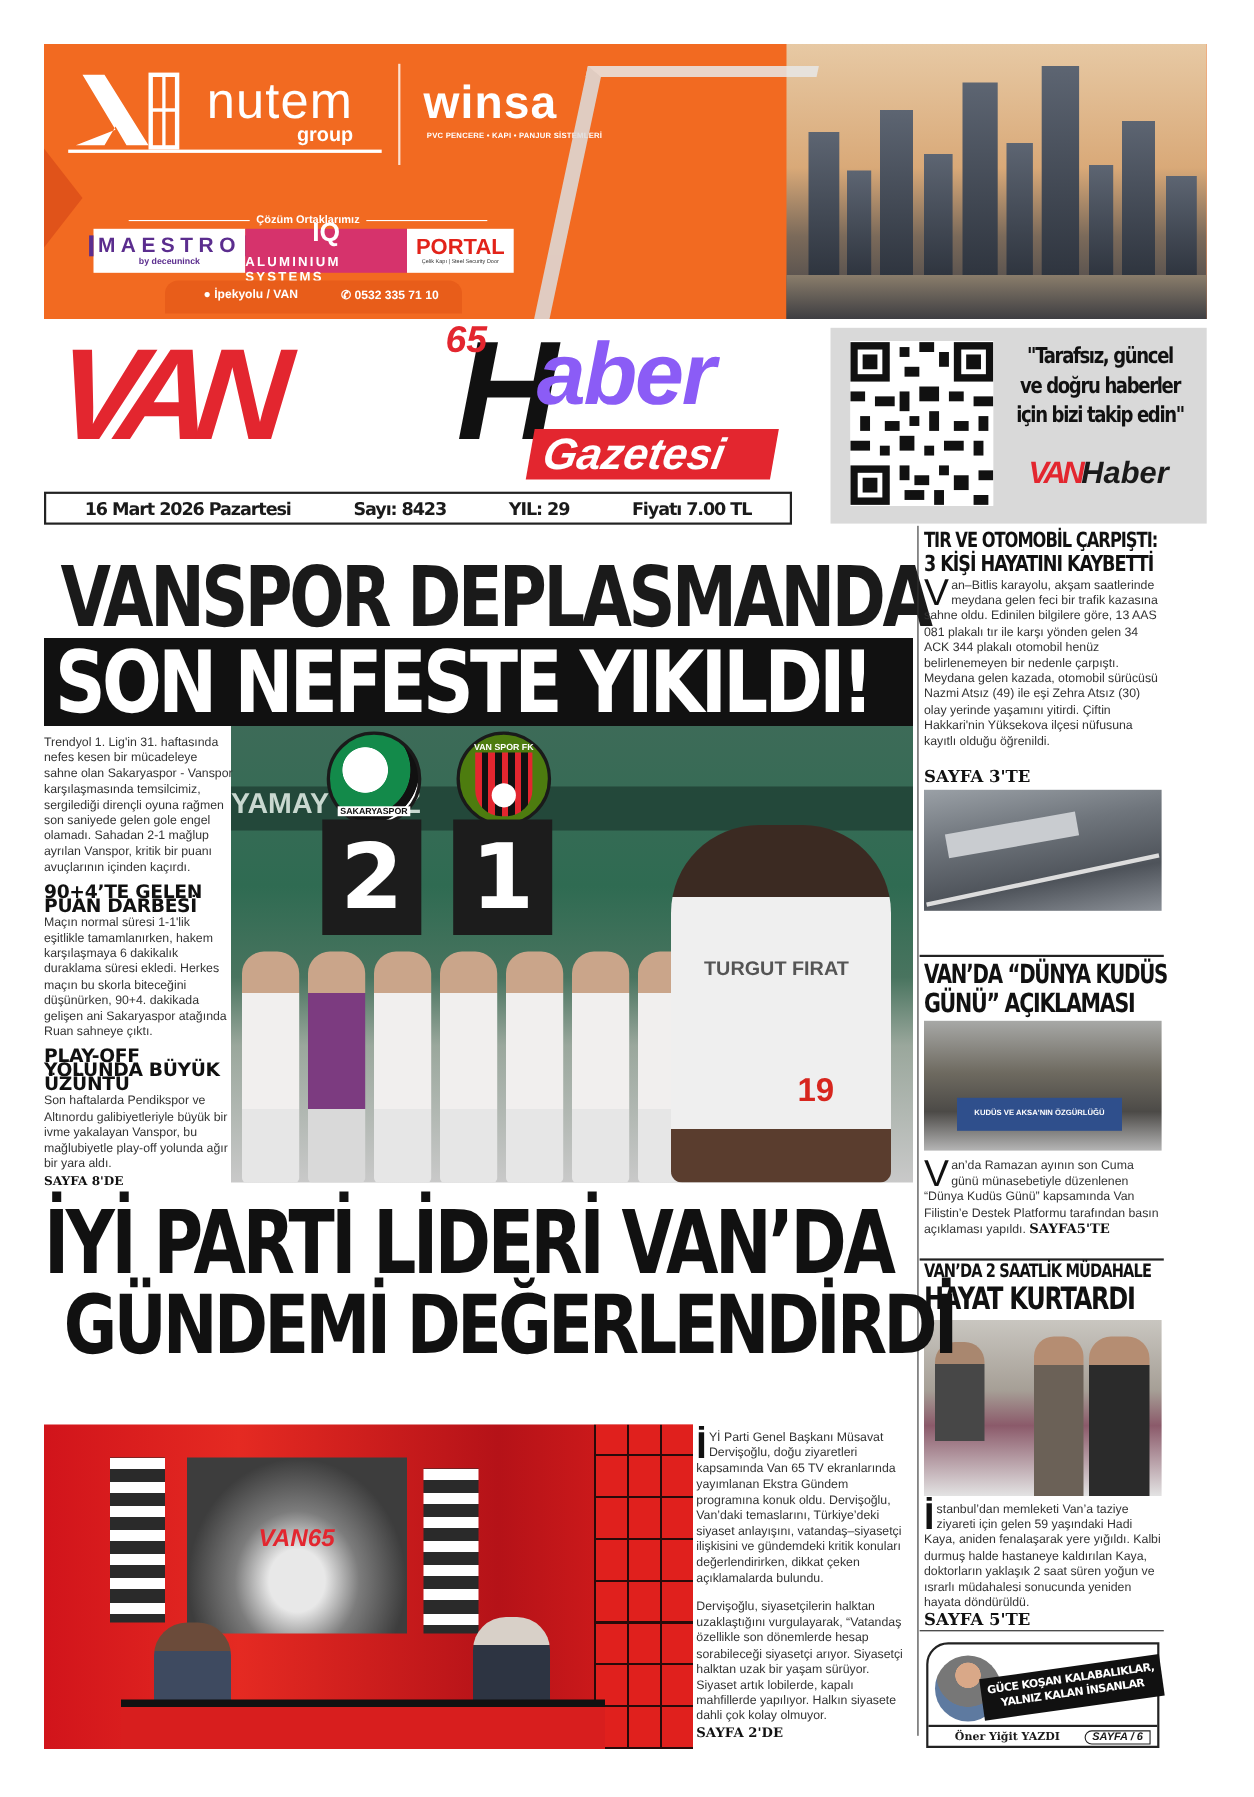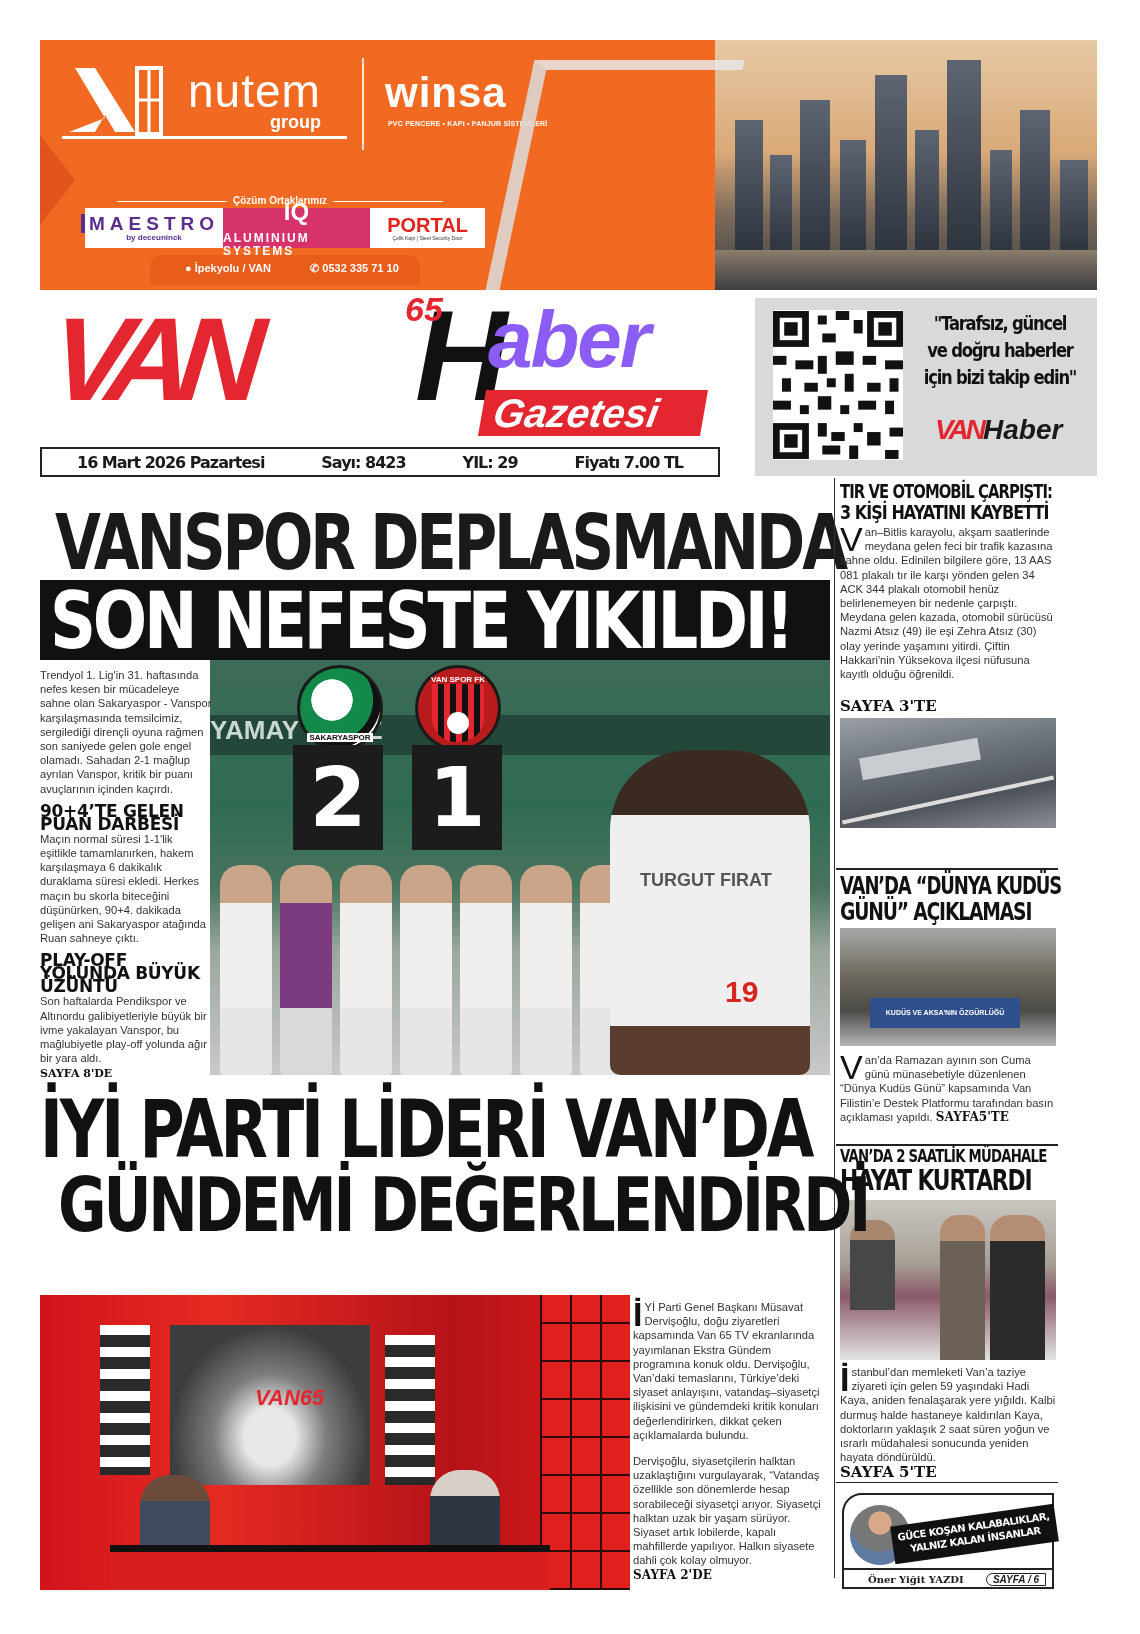--- a/index.html
+++ b/index.html
@@ -19,21 +19,21 @@
   .ad-slogan { left: 50px; top: 128px; font-size: 20px; color: #fff; }
   .ad-partners-label { left: 40px; top: 155px; width: 400px; text-align: center; font-size: 10px; font-weight: bold; color: #fff; }
   .ad-partners-label:before, .ad-partners-label:after { content: ""; display: inline-block; width: 110px; height: 1px; background: #fff; vertical-align: middle; margin: 0 6px; }
   .partner { top: 168px; height: 40px; display: flex; flex-direction: column; align-items: center; justify-content: center; }
   .p-maestro { left: 45px; width: 138px; background: #fff; color: #5b2d8e; }
   .p-maestro .big { font-size: 19px; font-weight: bold; letter-spacing: 5px; border-left: 4px solid #5b2d8e; border-right: 4px solid #5b2d8e; padding: 0 4px; line-height: 1; }
   .p-maestro .small { font-size: 8px; font-weight: bold; }
   .p-iq { left: 183px; width: 147px; background: #d6336c; color: #fff; flex-direction: column; gap: 6px; }
   .p-iq .iq { font-size: 24px; font-weight: bold; }
   .p-iq .sys { font-size: 12px; font-weight: bold; letter-spacing: 2px; line-height: 1.1; }
-  .p-portal { left: 330px; width: 115px; background: #fff; color: #e2231a; }
+  .p-portal { left: 330px; width: 97px; background: #fff; color: #e2231a; }
   .p-portal .big { font-size: 20px; font-weight: bold; line-height: 1; }
   .p-portal .small { font-size: 5px; color: #333; }
   .ad-contact-bar { left: 110px; top: 215px; width: 270px; height: 30px; background: #e85d1a; border-radius: 12px 12px 0 0; }
   .ad-loc { left: 145px; top: 222px; font-size: 11px; font-weight: bold; color: #fff; }
   .ad-phone { left: 270px; top: 222px; font-size: 11px; font-weight: bold; color: #fff; }
   .ad-window { left: 470px; top: 20px; width: 210px; height: 230px; border-left: 14px solid #ddd; border-top: 10px solid #e8e8e8; transform: skewX(-12deg); opacity: .85; }
   .ad-city { left: 675px; top: 0; width: 382px; height: 250px; background: linear-gradient(180deg,#e7c9a4 0%,#d9a978 45%,#7b6a5a 70%,#3c3e45 100%); }
   .bldg { position: absolute; bottom: 40px; background: linear-gradient(180deg,#5d6572,#2f353f); }
   .water { position: absolute; left: 0; bottom: 0; width: 100%; height: 40px; background: linear-gradient(180deg,#8a7d6b,#3e3e42); }
 
@@ -61,21 +61,21 @@
   .photo-main { left: 210px; top: 660px; width: 620px; height: 415px; background: linear-gradient(180deg,#3d6b58 0%,#2f6b52 35%,#49745f 55%,#9aa79c 70%,#c9c9c9 100%); overflow: hidden; }
   .stadium-banner { position: absolute; left: 0; top: 55px; width: 100%; height: 40px; background: rgba(30,60,50,.75); color: #c9d8d0; font-size: 26px; font-weight: bold; }
   .team-players { position: absolute; left: 10px; top: 190px; width: 420px; height: 225px; display: flex; gap: 8px; align-items: flex-end; }
   .tp { width: 52px; height: 210px; background: linear-gradient(180deg,#caa58a 0 18%,#f1efee 18% 68%,#e6e6e6 68% 100%); border-radius: 20px 20px 4px 4px; }
   .tp.gk { background: linear-gradient(180deg,#caa58a 0 18%,#7c3b80 18% 68%,#d9d9d9 68% 100%); }
   .star { position: absolute; left: 400px; top: 90px; width: 200px; height: 325px; background: linear-gradient(180deg,#3b2a22 0 20%,#efefef 20% 85%,#5a3d2e 85% 100%); border-radius: 80px 80px 10px 10px; }
   .star .num { position: absolute; left: 115px; top: 225px; color: #d7261e; font-size: 30px; font-weight: bold; }
   .star .sponsor { position: absolute; left: 30px; top: 120px; color: #555; font-size: 18px; font-weight: bold; }
   .badge { top: 665px; width: 86px; height: 86px; border-radius: 50%; border: 3px solid #1a1a1a; background: #fff; display: flex; align-items: center; justify-content: center; flex-direction: column; font-size: 8px; font-weight: bold; }
   .badge-saka { left: 297px; background: radial-gradient(circle at 40% 40%,#fff 0 30%,#138a4a 31% 60%,#111 61% 72%,#fff 73%); color: #111; }
-  .badge-van { left: 415px; background: #b91c1c; color: #fff; }
+  .badge-van { left: 415px; background: #4d7c0f; color: #fff; }
   .badge-van .shield { width: 52px; height: 58px; background: repeating-linear-gradient(90deg,#e3262f 0 6px,#111 6px 12px); border-radius: 0 0 24px 24px; display: flex; align-items: flex-end; justify-content: center; }
   .badge-van .ball { width: 22px; height: 22px; background: #fff; border-radius: 50%; margin-bottom: 8px; }
   .score { top: 745px; width: 90px; height: 105px; background: #1c1c1c; color: #fff; font-size: 82px; font-weight: bold; text-align: center; line-height: 105px; font-family: "DejaVu Sans", sans-serif; }
   .score-1 { left: 293px; }
   .score-2 { left: 412px; }
 
   
   .lcol { left: 40px; top: 668px; width: 172px; font-size: 11.2px; line-height: 14.2px; color: #333; }
   .lcol p { margin-bottom: 9px; }
   .lcol h4 { font-size: 17px; font-weight: bold; line-height: 13px; color: #111; font-family: "DejaVu Sans", sans-serif; margin-bottom: 1px; letter-spacing: -.3px; }
@@ -87,21 +87,21 @@
   .r-body { left: 840px; width: 216px; font-size: 11.2px; line-height: 14.2px; color: #333; }
   .dropcap { float: left; font-size: 34px; line-height: 28px; margin-right: 2px; color: #111; }
   .r-photo { left: 840px; width: 216px; }
   .sep { left: 836px; height: 2px; width: 222px; background: #222; }
 
   
   .hl3 { left: 40px; top: 1090px; font-size: 80px; font-weight: bold; font-family: "DejaVu Sans", sans-serif; letter-spacing: -4px; transform: scaleX(.77); transform-origin: left top; white-space: nowrap; line-height: 1; color: #111; }
   .hl4 { left: 58px; top: 1168px; font-size: 74px; font-weight: bold; font-family: "DejaVu Sans", sans-serif; letter-spacing: -4px; transform: scaleX(.8); transform-origin: left top; white-space: nowrap; line-height: 1; color: #111; }
   .tv-photo { left: 40px; top: 1295px; width: 590px; height: 295px; background: linear-gradient(90deg,#d1141b 0%,#e52a22 30%,#b51218 70%,#e0201d 100%); overflow: hidden; }
   .tv-screen { position: absolute; left: 130px; top: 30px; width: 200px; height: 160px; background: radial-gradient(ellipse at 50% 70%,#e8e8e8 0 18%,#7c7c7c 40%,#3d3d3d 70%); }
-  .tv-screen .lg { position: absolute; left: 65px; top: 60px; color: #e3262f; font-size: 22px; font-weight: bold; font-style: italic; margin-left: 20px; }
+  .tv-screen .lg { position: absolute; left: 65px; top: 60px; color: #e3262f; font-size: 22px; font-weight: bold; font-style: italic; }
   .tv-stripes { position: absolute; width: 50px; height: 150px; background: repeating-linear-gradient(180deg,#fff 0 10px,#2a2a2a 10px 22px); }
   .tv-desk { position: absolute; left: 70px; top: 250px; width: 440px; height: 45px; background: linear-gradient(180deg,#111 0 15%,#d81e1e 15% 100%); }
   .person { position: absolute; width: 70px; height: 85px; border-radius: 30px 30px 5px 5px; }
   .tv-grid { position: absolute; right: 0; top: 0; width: 90px; height: 100%; background: repeating-linear-gradient(0deg,#2a0a0a 0 2px,transparent 2px 38px), repeating-linear-gradient(90deg,#2a0a0a 0 2px,#e0201d 2px 30px); }
 
   .mcol { left: 633px; top: 1300px; width: 195px; font-size: 11.2px; line-height: 14.2px; color: #333; }
   .mcol p { margin-bottom: 12px; }
   .mcol .dropI { float: left; font-size: 34px; line-height: 28px; margin-right: 2px; color: #111; font-weight: bold; }
 
   

